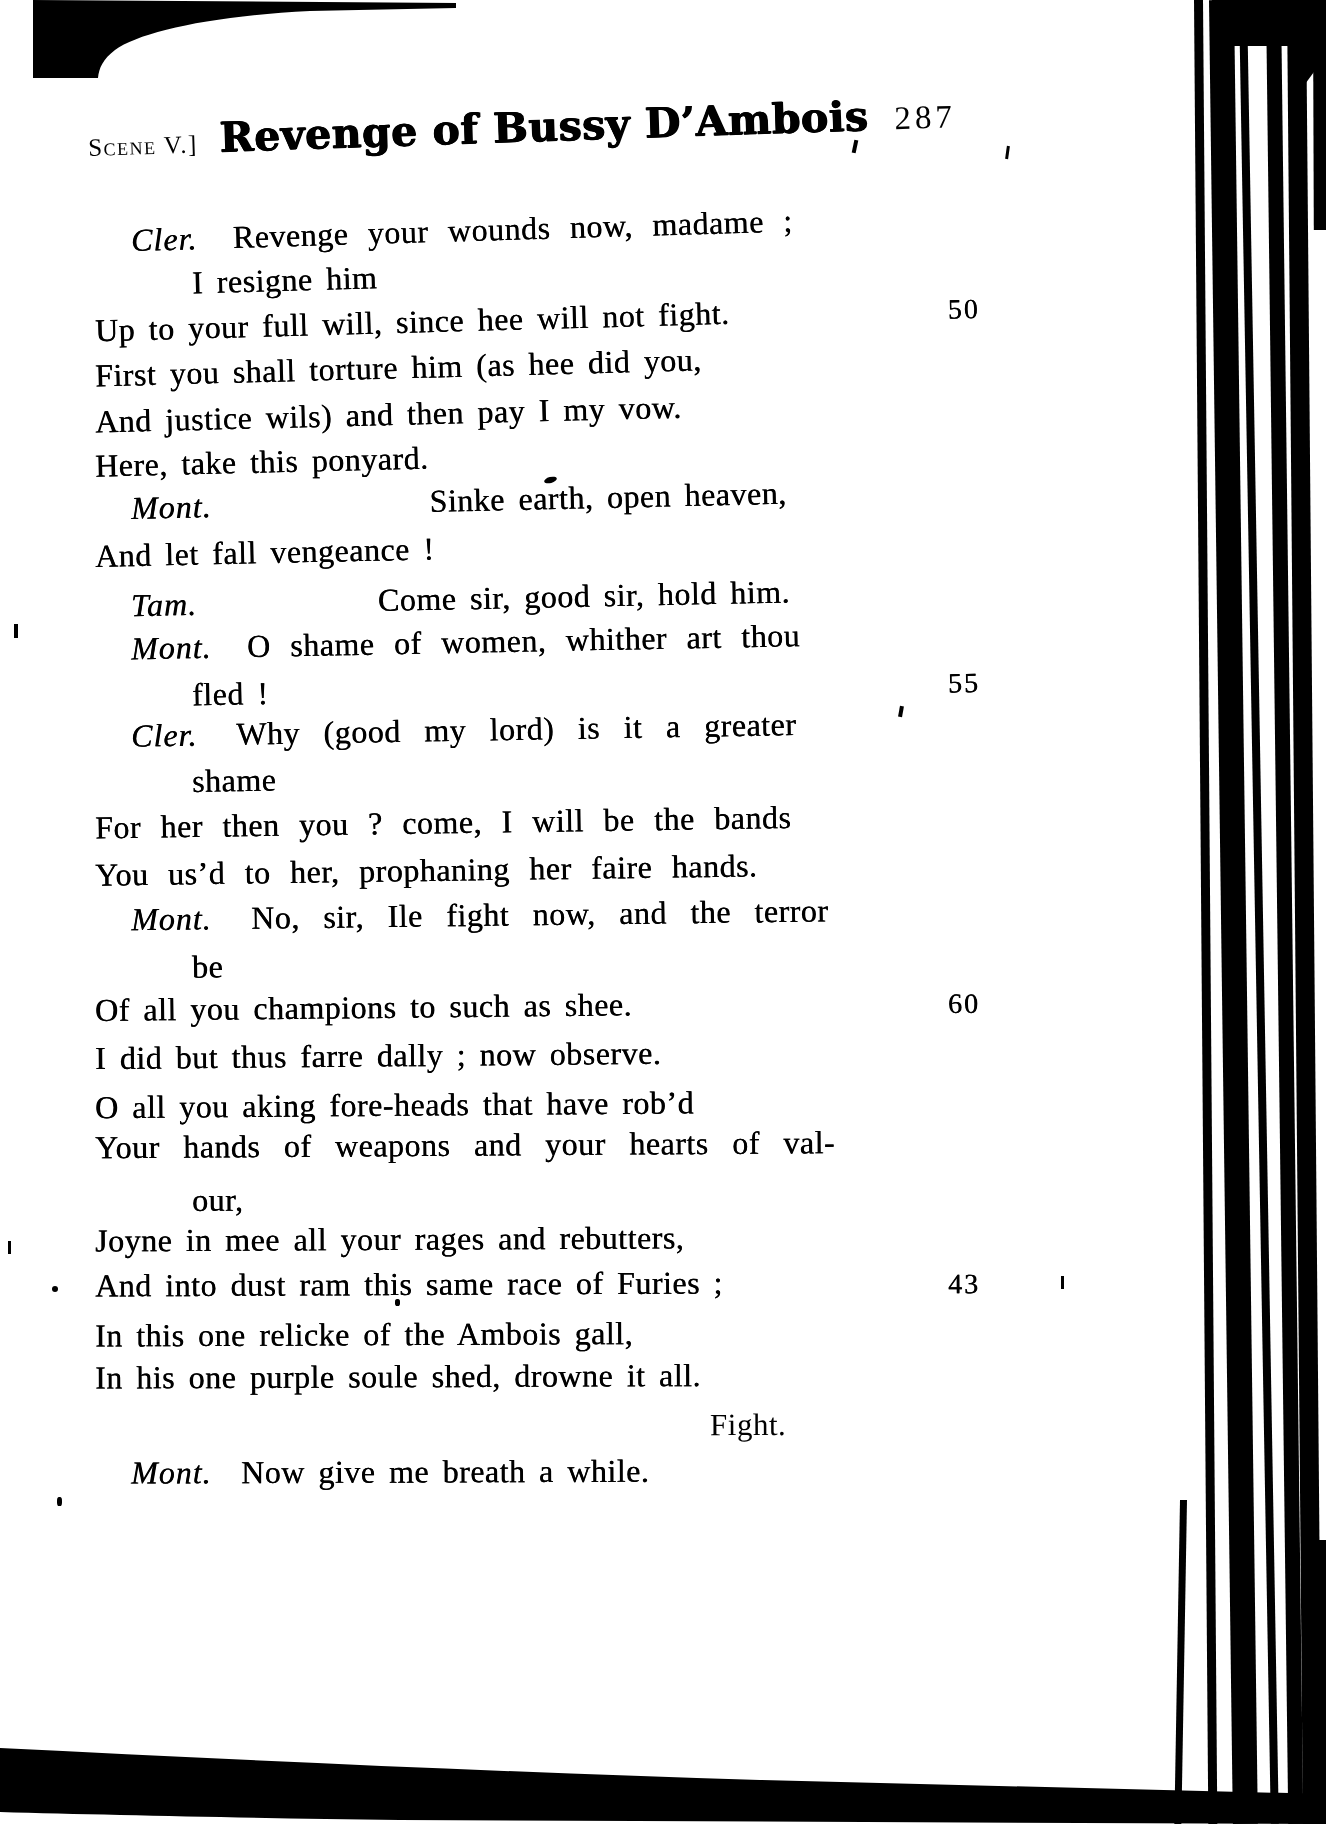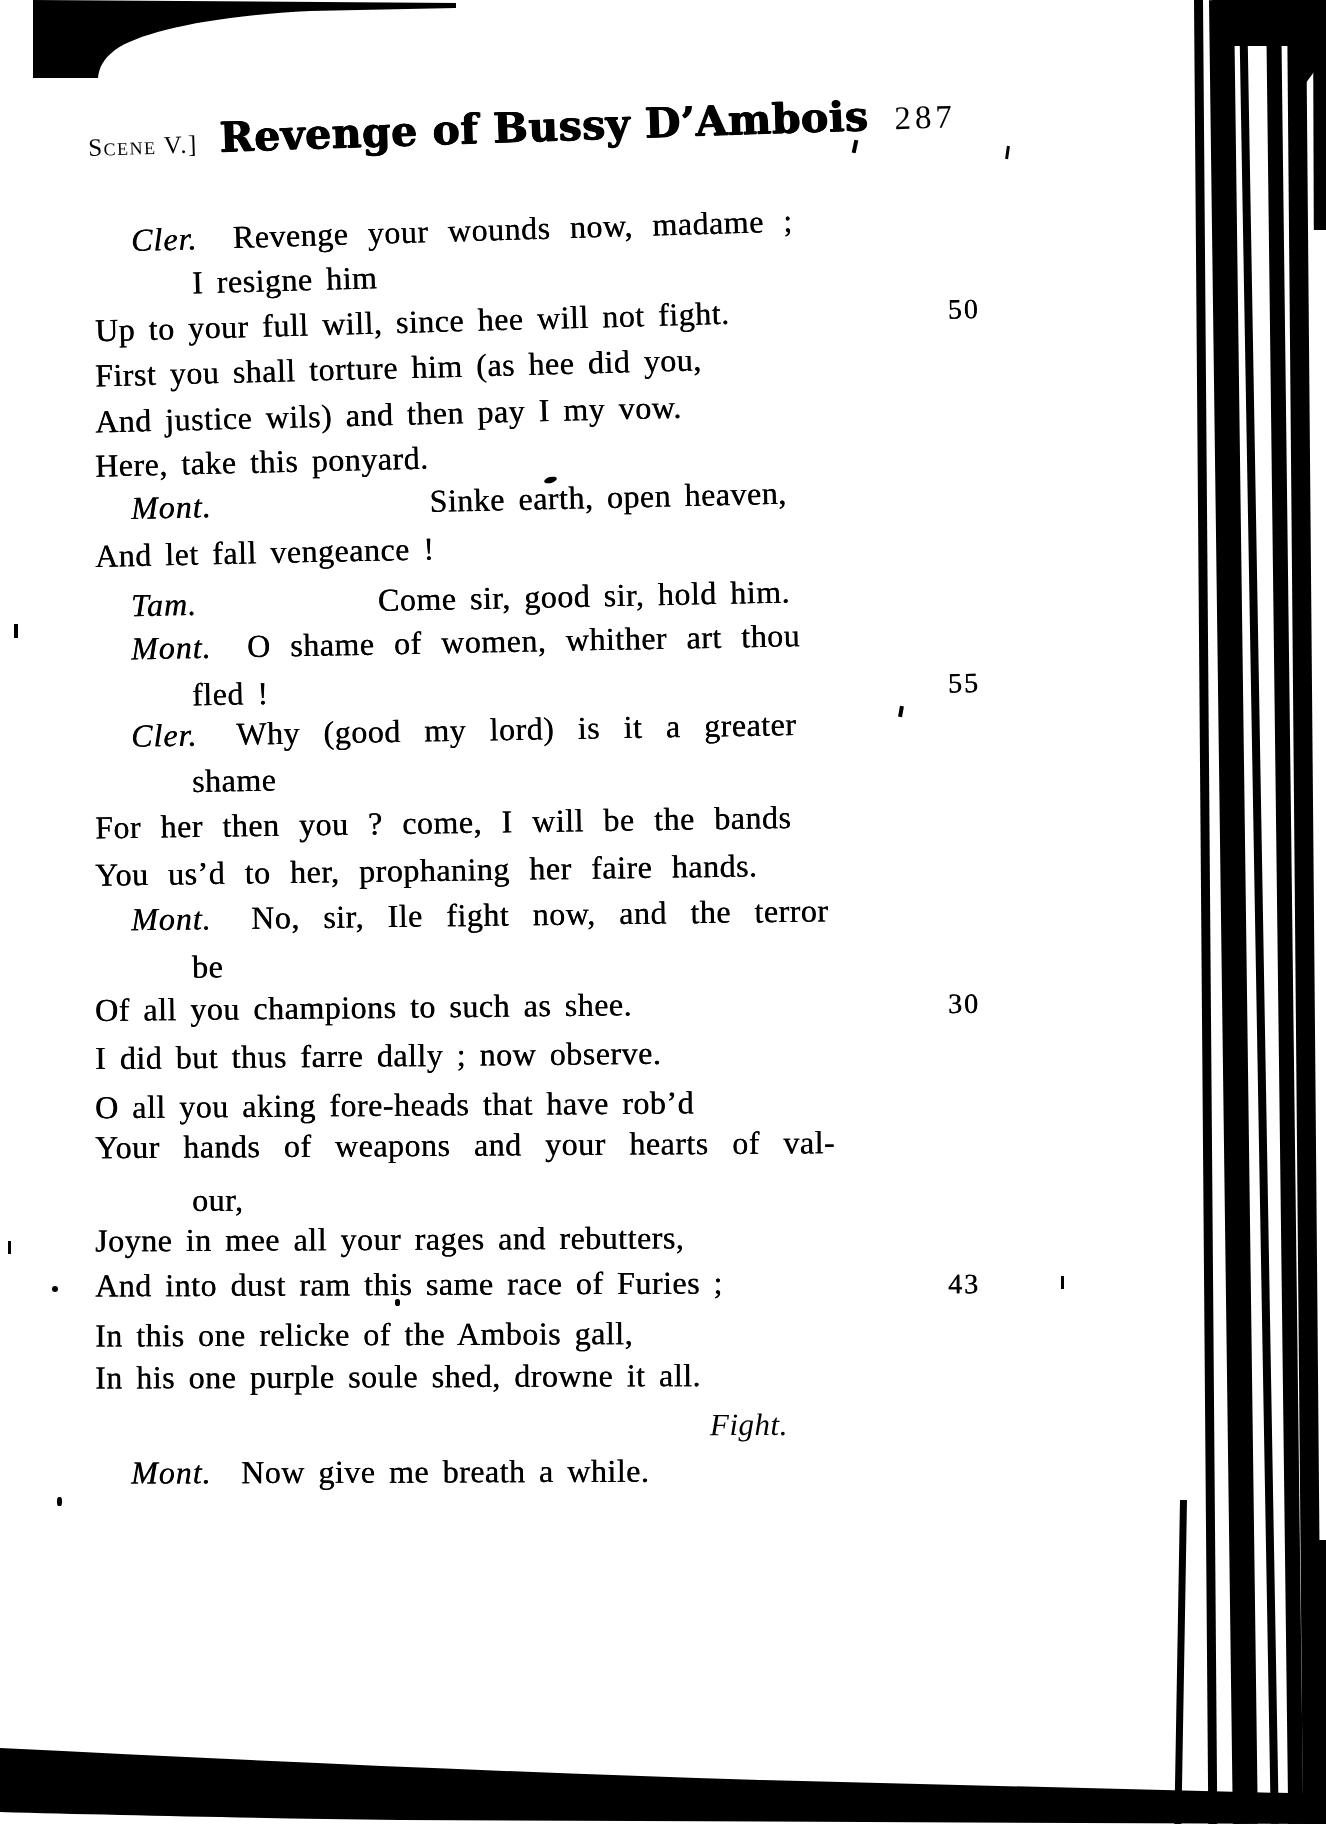--- a/index.html
+++ b/index.html
@@ -17,21 +17,21 @@
         letter-spacing:0.5px;word-spacing:5px;white-space:nowrap;
         transform:rotate(var(--r,0deg));transform-origin:0 50%;text-shadow:0.4px 0 #000;}
   .flush{padding-left:95px}
   .ind1{padding-left:131px}
   .ind2{padding-left:192px}
   .w2{word-spacing:11px}
   .w3{word-spacing:15px}
   .sp{font-style:italic;margin-right:16px;letter-spacing:1px;}
   .spacer{display:inline-block;height:1px;}
   .lnum{position:absolute;left:948px;top:3px;font-size:28px;letter-spacing:2px;}
-  .stage{position:absolute;left:710px;top:1407px;font-size:31px;font-style:italic;
+  .stage{position:absolute;left:710px;top:1407px;font-size:31px;
          letter-spacing:0.5px;transform:rotate(-0.2deg);}
   
   .artifact{position:absolute;}
   .gutter{position:absolute;left:1186px;top:0;width:140px;height:1824px;}
   .stripe{position:absolute;background:#000;transform-origin:50% 0;}
   .speck{position:absolute;background:#000;}
 </style>
 </head>
 <body>
 
@@ -103,21 +103,21 @@
   </div>
   <div class="line ind1 w3" style="top:900px;--r:-0.73deg">
     <span class="sp">Mont.</span>
     <span class="txt">No, sir, Ile fight now, and the terror</span>
   </div>
   <div class="line ind2" style="top:948px;--r:-0.66deg">
     <span class="txt">be</span>
   </div>
   <div class="line flush" style="top:990px;--r:-0.6deg">
     <span class="txt">Of all you champions to such as shee.</span>
-    <span class="lnum">30</span>
+    <span class="lnum">60</span>
   </div>
   <div class="line flush" style="top:1038px;--r:-0.53deg">
     <span class="txt">I did but thus farre dally ; now observe.</span>
   </div>
   <div class="line flush" style="top:1087px;--r:-0.46deg">
     <span class="txt">O all you aking fore-heads that have rob’d</span>
   </div>
   <div class="line flush w3" style="top:1127px;--r:-0.4deg">
     <span class="txt">Your hands of weapons and your hearts of val-</span>
   </div>

